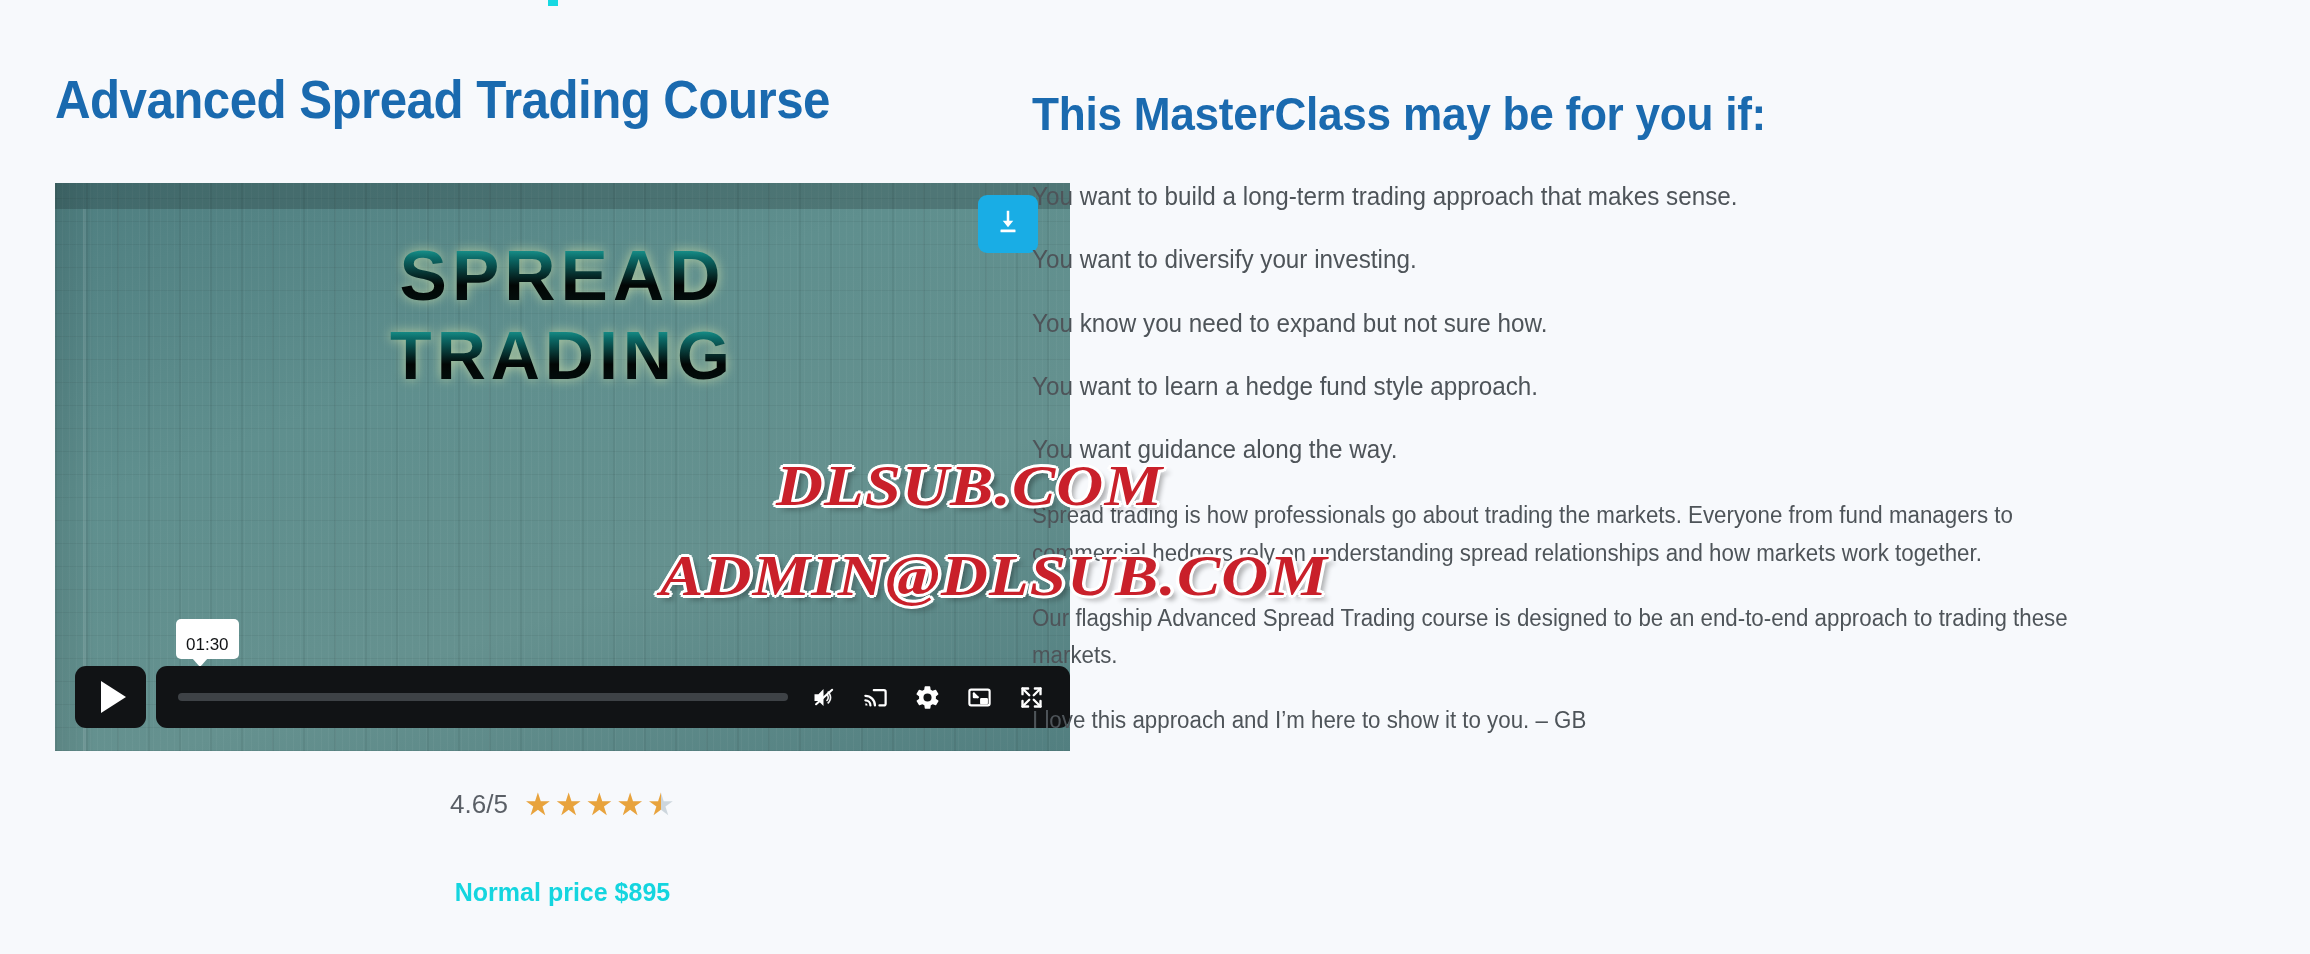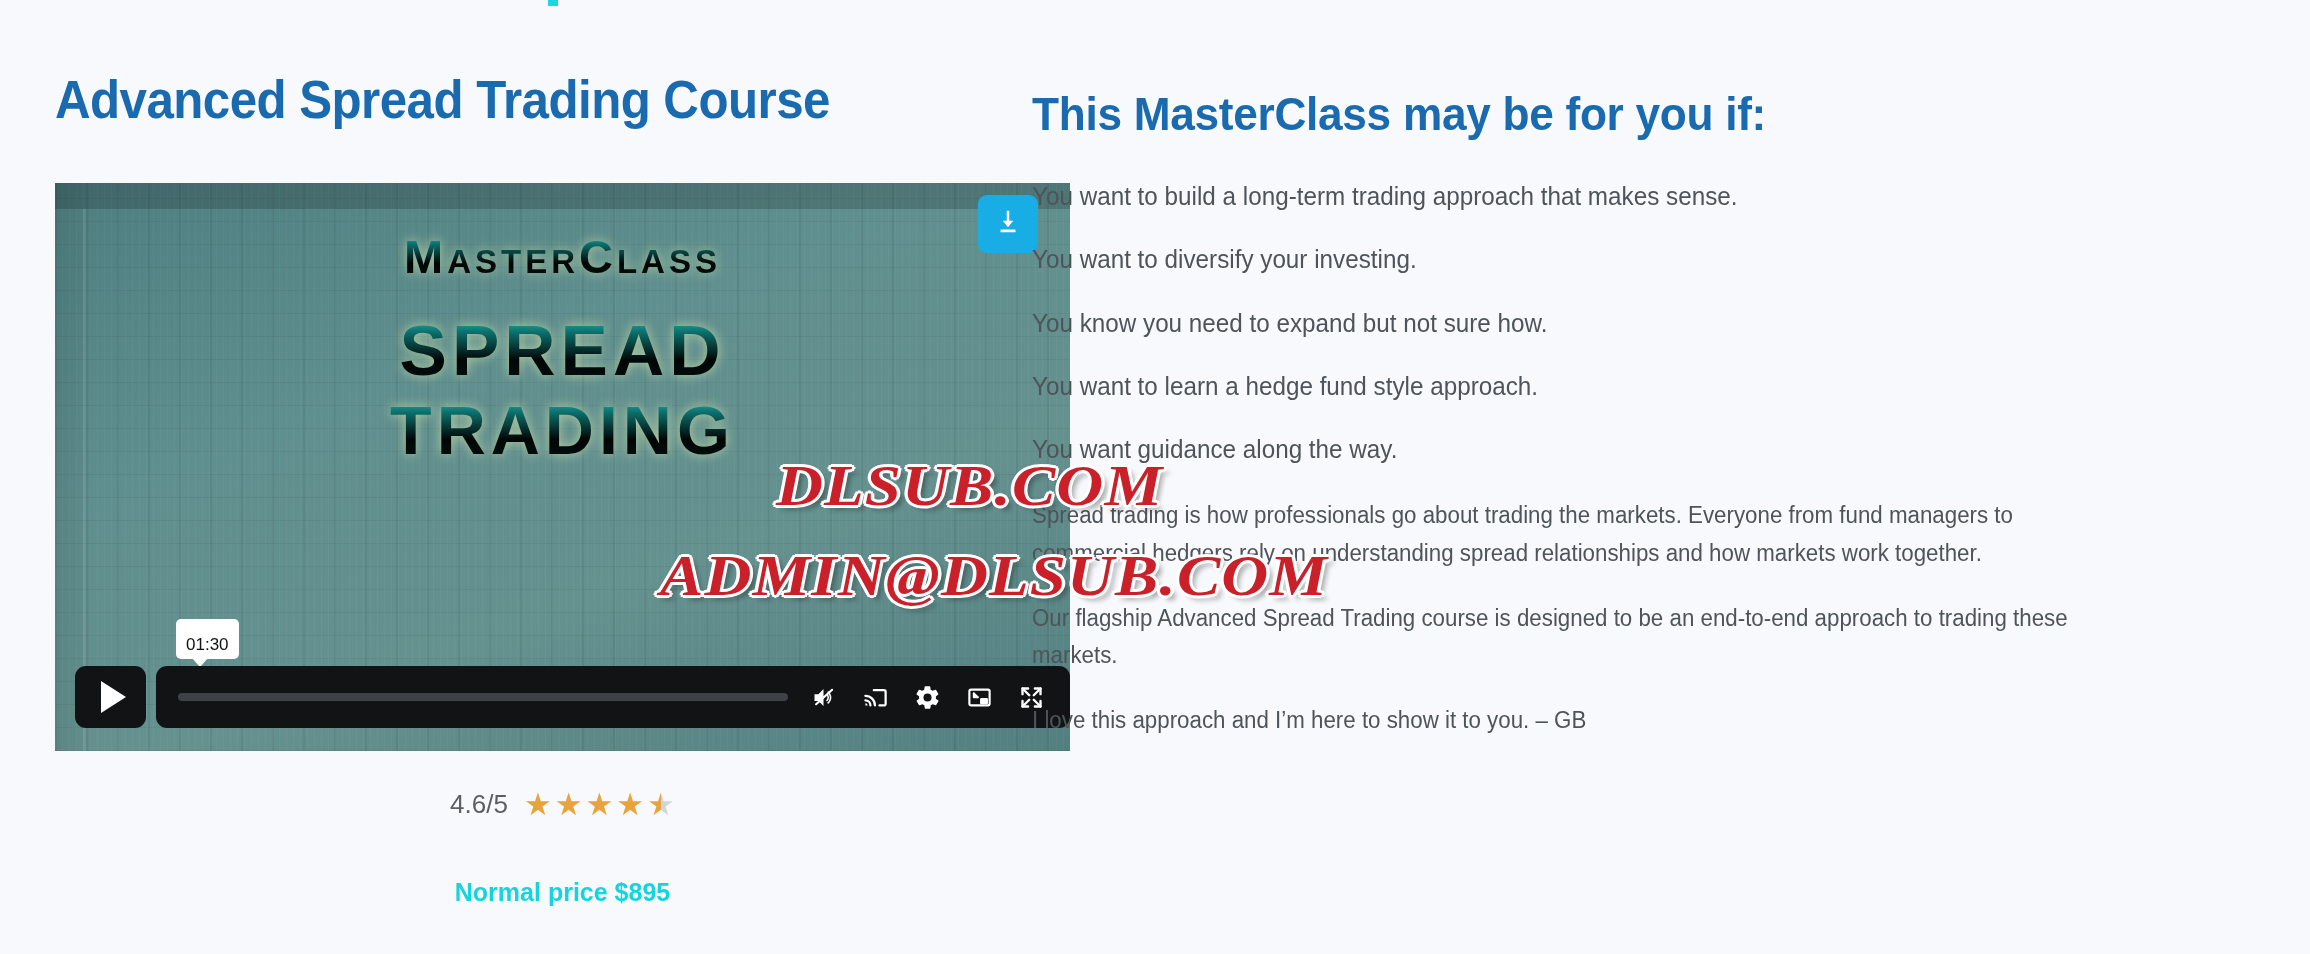--- a/index.html
+++ b/index.html
@@ -343,21 +343,20 @@
 
   <div class="left-col">
     <h1 class="course-title">Advanced Spread Trading Course</h1>
   </div>
 
   <div class="video-wrap">
     <div class="video-bg"></div>
     <div class="chart-noise"></div>
 
     <div class="thumb-text">
-      <div class="tline l1">MasterClass</div>
       <div class="tline l3">SPREAD</div>
       <div class="tline l4">TRADING</div>
     </div>
 
     <div class="dl-btn">
       <span>
         <svg width="30" height="30" viewBox="0 0 24 24" fill="#ffffff">
           <path d="M11 3h2v8h3.2L12 16.2 7.8 11H11V3z"></path>
           <rect x="6" y="18" width="12" height="2.2" rx="0.4"></rect>
         </svg>

